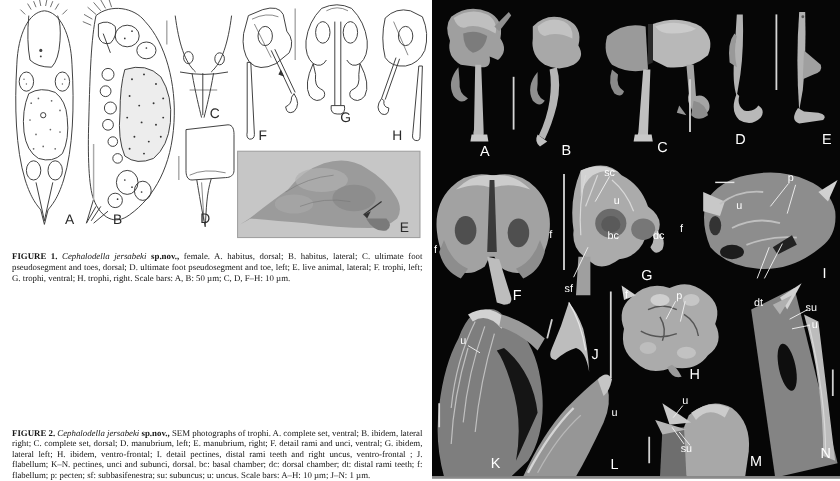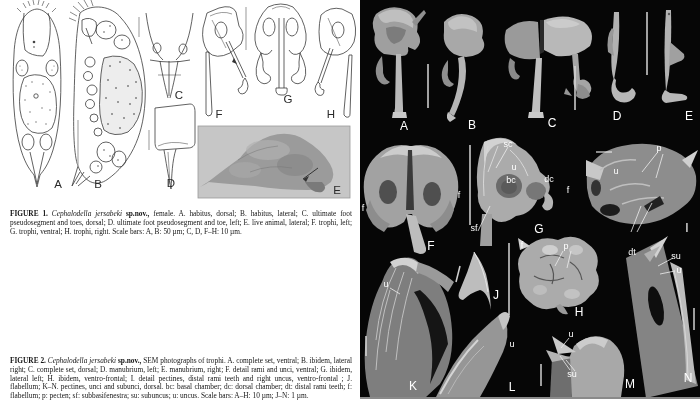--- a/index.html
+++ b/index.html
@@ -409,24 +409,24 @@
   <span class="pl pl-white" style="left:136px;top:295px">J</span>
   <span class="pl pl-white" style="left:53px;top:386px">K</span>
   <span class="pl pl-white" style="left:152px;top:387px">L</span>
   <span class="pl pl-white" style="left:270px;top:384px">M</span>
   <span class="pl pl-white" style="left:328px;top:378px">N</span>
 
   <span class="ann" style="left:3px;top:208px">f</span>
   <span class="ann" style="left:99px;top:195px">f</span>
   <span class="ann" style="left:148px;top:144px">sc</span>
   <span class="ann" style="left:154px;top:167px">u</span>
-  <span class="ann" style="left:151px;top:180px">bc</span>
-  <span class="ann" style="left:189px;top:179px">dc</span>
+  <span class="ann" style="left:151px;top:196px">bc</span>
+  <span class="ann" style="left:189px;top:196px">dc</span>
   <span class="ann" style="left:208px;top:190px">f</span>
-  <span class="ann" style="left:114px;top:228px">sf</span>
+  <span class="ann" style="left:114px;top:240px">sf</span>
   <span class="ann" style="left:256px;top:171px">u</span>
   <span class="ann" style="left:299px;top:148px">p</span>
   <span class="ann" style="left:272px;top:252px">dt</span>
   <span class="ann" style="left:26px;top:284px">u</span>
   <span class="ann" style="left:162px;top:245px">f</span>
   <span class="ann" style="left:206px;top:246px">p</span>
   <span class="ann" style="left:152px;top:344px">u</span>
   <span class="ann" style="left:211px;top:334px">u</span>
   <span class="ann" style="left:212px;top:374px">su</span>
   <span class="ann" style="left:316px;top:256px">su</span>

